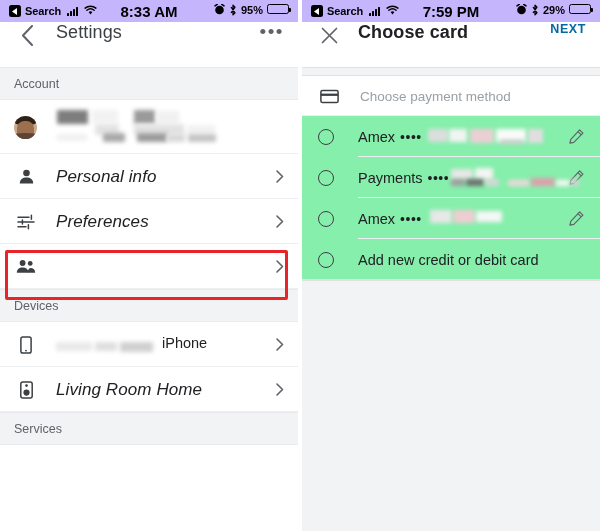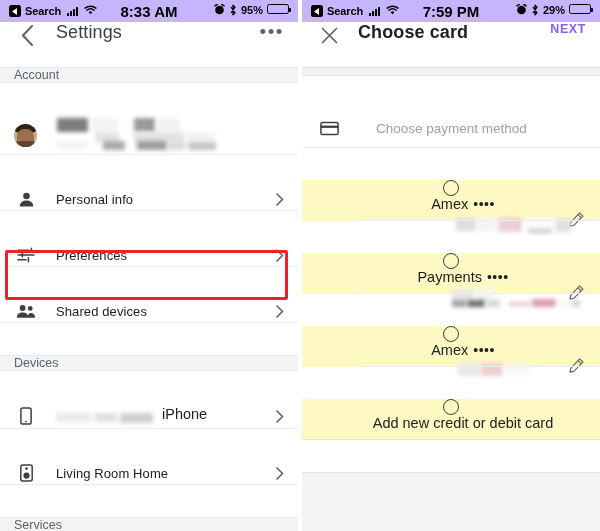--- a/index.html
+++ b/index.html
@@ -63,21 +63,21 @@
     flex: 0 0 auto;
   }
   .nav-title {
     font-size: 18px; color: #3c4043; margin-left: 16px;
     letter-spacing: 0.1px;
   }
   .nav-title.bold { font-weight: bold; color: #202124; }
   .nav-right { margin-left: auto; display: flex; align-items: center; }
   .nav-dots { color: #5f6368; font-size: 19px; letter-spacing: 1.5px; line-height: 1; padding-bottom: 6px;}
   .nav-next {
-    font-size: 12.5px; color: #8b5cf6; font-weight: bold;
+    font-size: 12.5px; color: #0369a1; font-weight: bold;
     letter-spacing: 0.6px;
   }
 
   
   .section-head {
     background: #f1f3f4; height: 33px; display: flex; align-items: center;
     padding: 0 14px; font-size: 12.5px; color: #5f6368;
     border-top: 1px solid #e8eaed; border-bottom: 1px solid #e8eaed;
   }
 
@@ -89,22 +89,23 @@
   .row.divider::after {
     content: ""; position: absolute; left: 0; right: 0; bottom: 0;
     height: 1px; background: #eceff1;
   }
   .row-icon {
     width: 24px; height: 24px; flex: 0 0 24px;
     display: flex; align-items: center; justify-content: center;
     color: #3c4043;
   }
   .row-label {
-    margin-left: 18px; font-size: 13px; color: #202124;
+    margin-left: 18px; font-size: 17px; color: #202124;
     letter-spacing: 0.1px;
+    font-style: italic;
   }
   .chev {
     margin-left: auto; color: #5f6368; display: flex;
     align-items: center; justify-content: center;
   }
 
   
   .profile-row {
     height: 54px; display: flex; align-items: center;
     padding: 0 14px; background: #fff; position: relative;
@@ -129,54 +130,54 @@
   .avatar .shoulder {
     position: absolute; left: -12%; right: -12%; bottom: 0; height: 22%;
     background: #5c4536; border-radius: 50% 50% 0 0;
   }
   .blurs { margin-left: 14px; position: relative; height: 40px; flex: 1; }
   .blur { position: absolute; border-radius: 1px; filter: blur(2.2px); }
 
   
   .r-row {
     height: 40px; display: flex; align-items: center;
-    padding: 0 16px; background: #fef9c3; position: relative; flex-direction: column;
+    padding: 0 16px; background: #86efac; position: relative;
   }
   .r-row.divider::after {
     content: ""; position: absolute; left: 56px; right: 0; bottom: 0;
     height: 1px; background: #eceff1;
   }
   .r-row.divider-full::after {
     content: ""; position: absolute; left: 0; right: 0; bottom: 0;
     height: 1px; background: #e0e0e0;
   }
   .card-head {
     height: 40px; display: flex; align-items: center;
     padding: 0 16px; background: #fff; position: relative;
   }
   .card-head::after {
     content: ""; position: absolute; left: 0; right: 0; bottom: 0;
     height: 1px; background: #eceff1;
   }
   .card-head-icon { width: 22px; flex: 0 0 22px; display:flex; align-items:center; justify-content:center; color:#3c4043; }
-  .card-head-label { margin-left: 36px; font-size: 13.5px; color: #9aa0a6; }
+  .card-head-label { margin-left: 20px; font-size: 13.5px; color: #9aa0a6; }
   .radio {
     width: 16px; height: 16px; border-radius: 50%;
     border: 1.6px solid #3c4043; flex: 0 0 16px;
   }
   .r-label {
     margin-left: 24px; font-size: 14.5px; color: #202124;
     white-space: nowrap; display: flex; align-items: center;
   }
   .r-label .dots { letter-spacing: 0.5px; font-size: 14px; margin-left: 5px; }
   .r-blurs { position: relative; height: 28px; flex: 1; margin-left: 2px; }
   .pencil { margin-left: auto; color: #5f6368; display: flex; align-items: center; }
 
   .gray-fill { background: #f1f3f4; flex: 1; border-top: 1px solid #e0e0e0; }
-  .panel-body { display: flex; flex-direction: column; height: 464px; gap: 32px; }
+  .panel-body { display: flex; flex-direction: column; height: 464px; }
 
   
   .highlight-box {
     position: absolute; border: 3px solid #e8232a; border-radius: 2px;
     pointer-events: none; z-index: 5;
   }
 </style>
 </head>
 <body>
 
@@ -295,21 +296,20 @@
 
       <div class="row divider">
         <span class="row-icon">
           <svg width="20" height="15" viewBox="0 0 20 15">
             <circle cx="6.6" cy="4" r="2.9" fill="#3c4043"></circle>
             <circle cx="14.2" cy="4.4" r="2.4" fill="#3c4043"></circle>
             <path d="M0.8 13.8 C0.8 10.3 3.2 8.6 6.6 8.6 C10 8.6 12.4 10.3 12.4 13.8 Z" fill="#3c4043"></path>
             <path d="M11.8 13.8 C11.8 10.6 13 9.1 14.8 9.1 C17 9.1 19.2 10.6 19.2 13.8 Z" fill="#3c4043"></path>
           </svg>
         </span>
-        <span class="row-label">Shared devices</span>
         <span class="chev">
           <svg width="8" height="13" viewBox="0 0 8 13">
               <path d="M1 1 L6.5 6.5 L1 12" stroke="#5f6368" stroke-width="1.6" fill="none" stroke-linecap="round" stroke-linejoin="round"></path>
             </svg>
         </span>
       </div>
 
       <div class="section-head">Devices</div>
 
       <div class="row divider">

